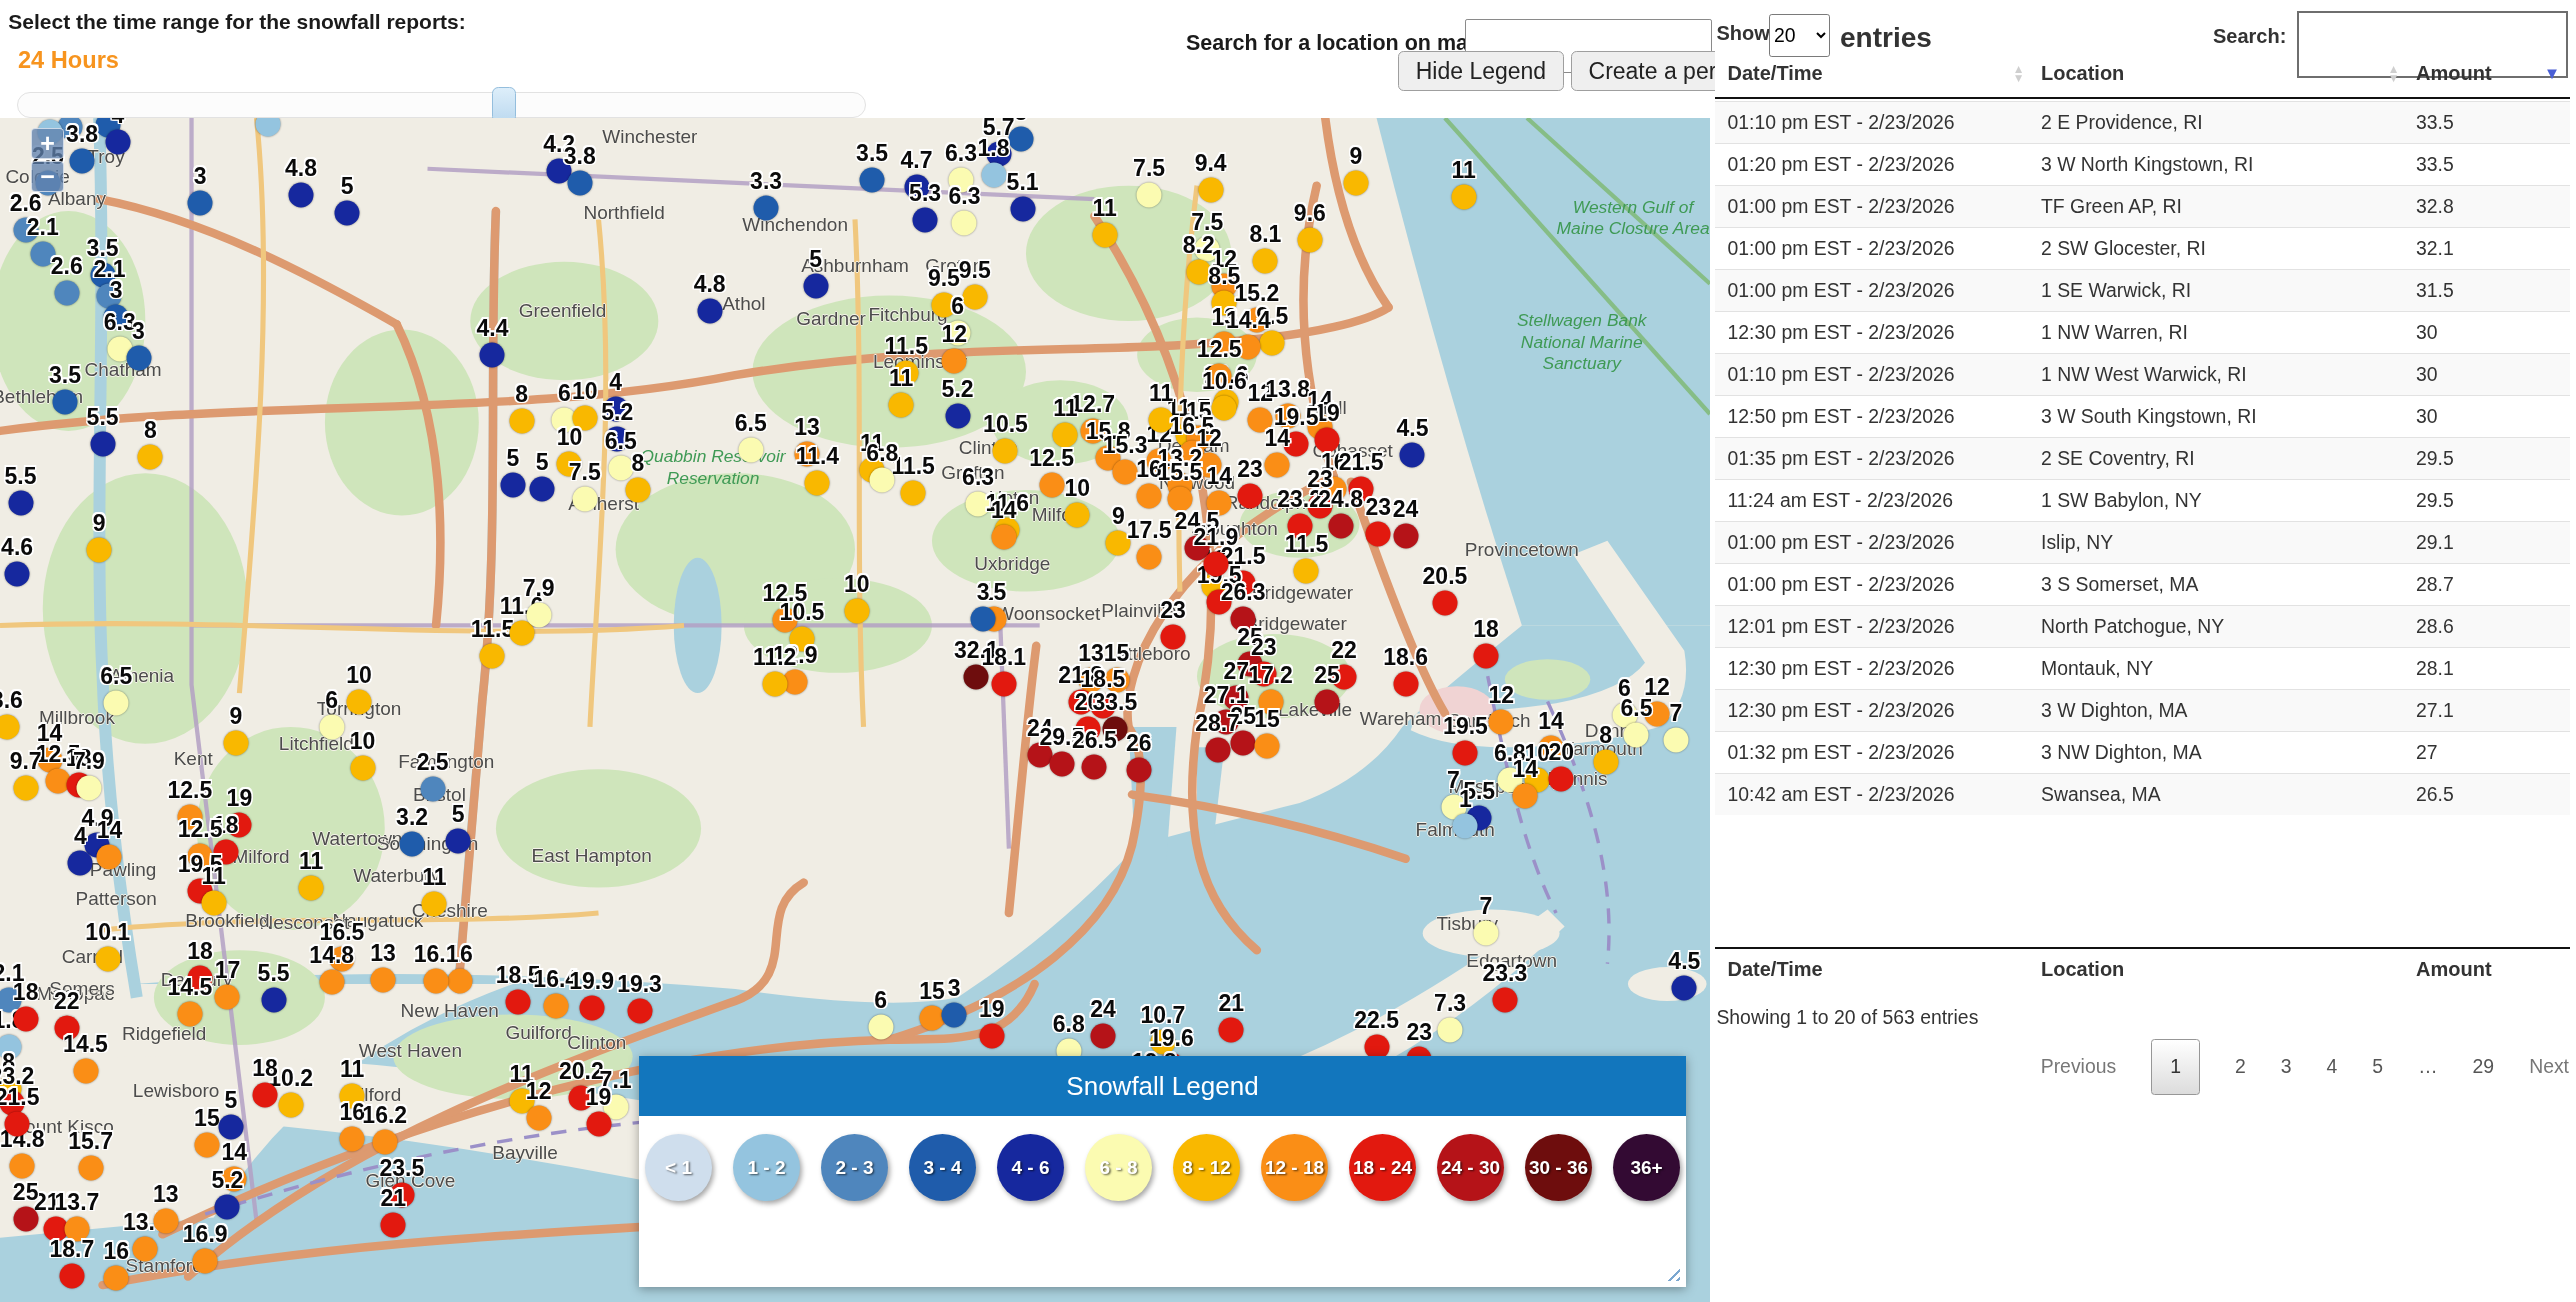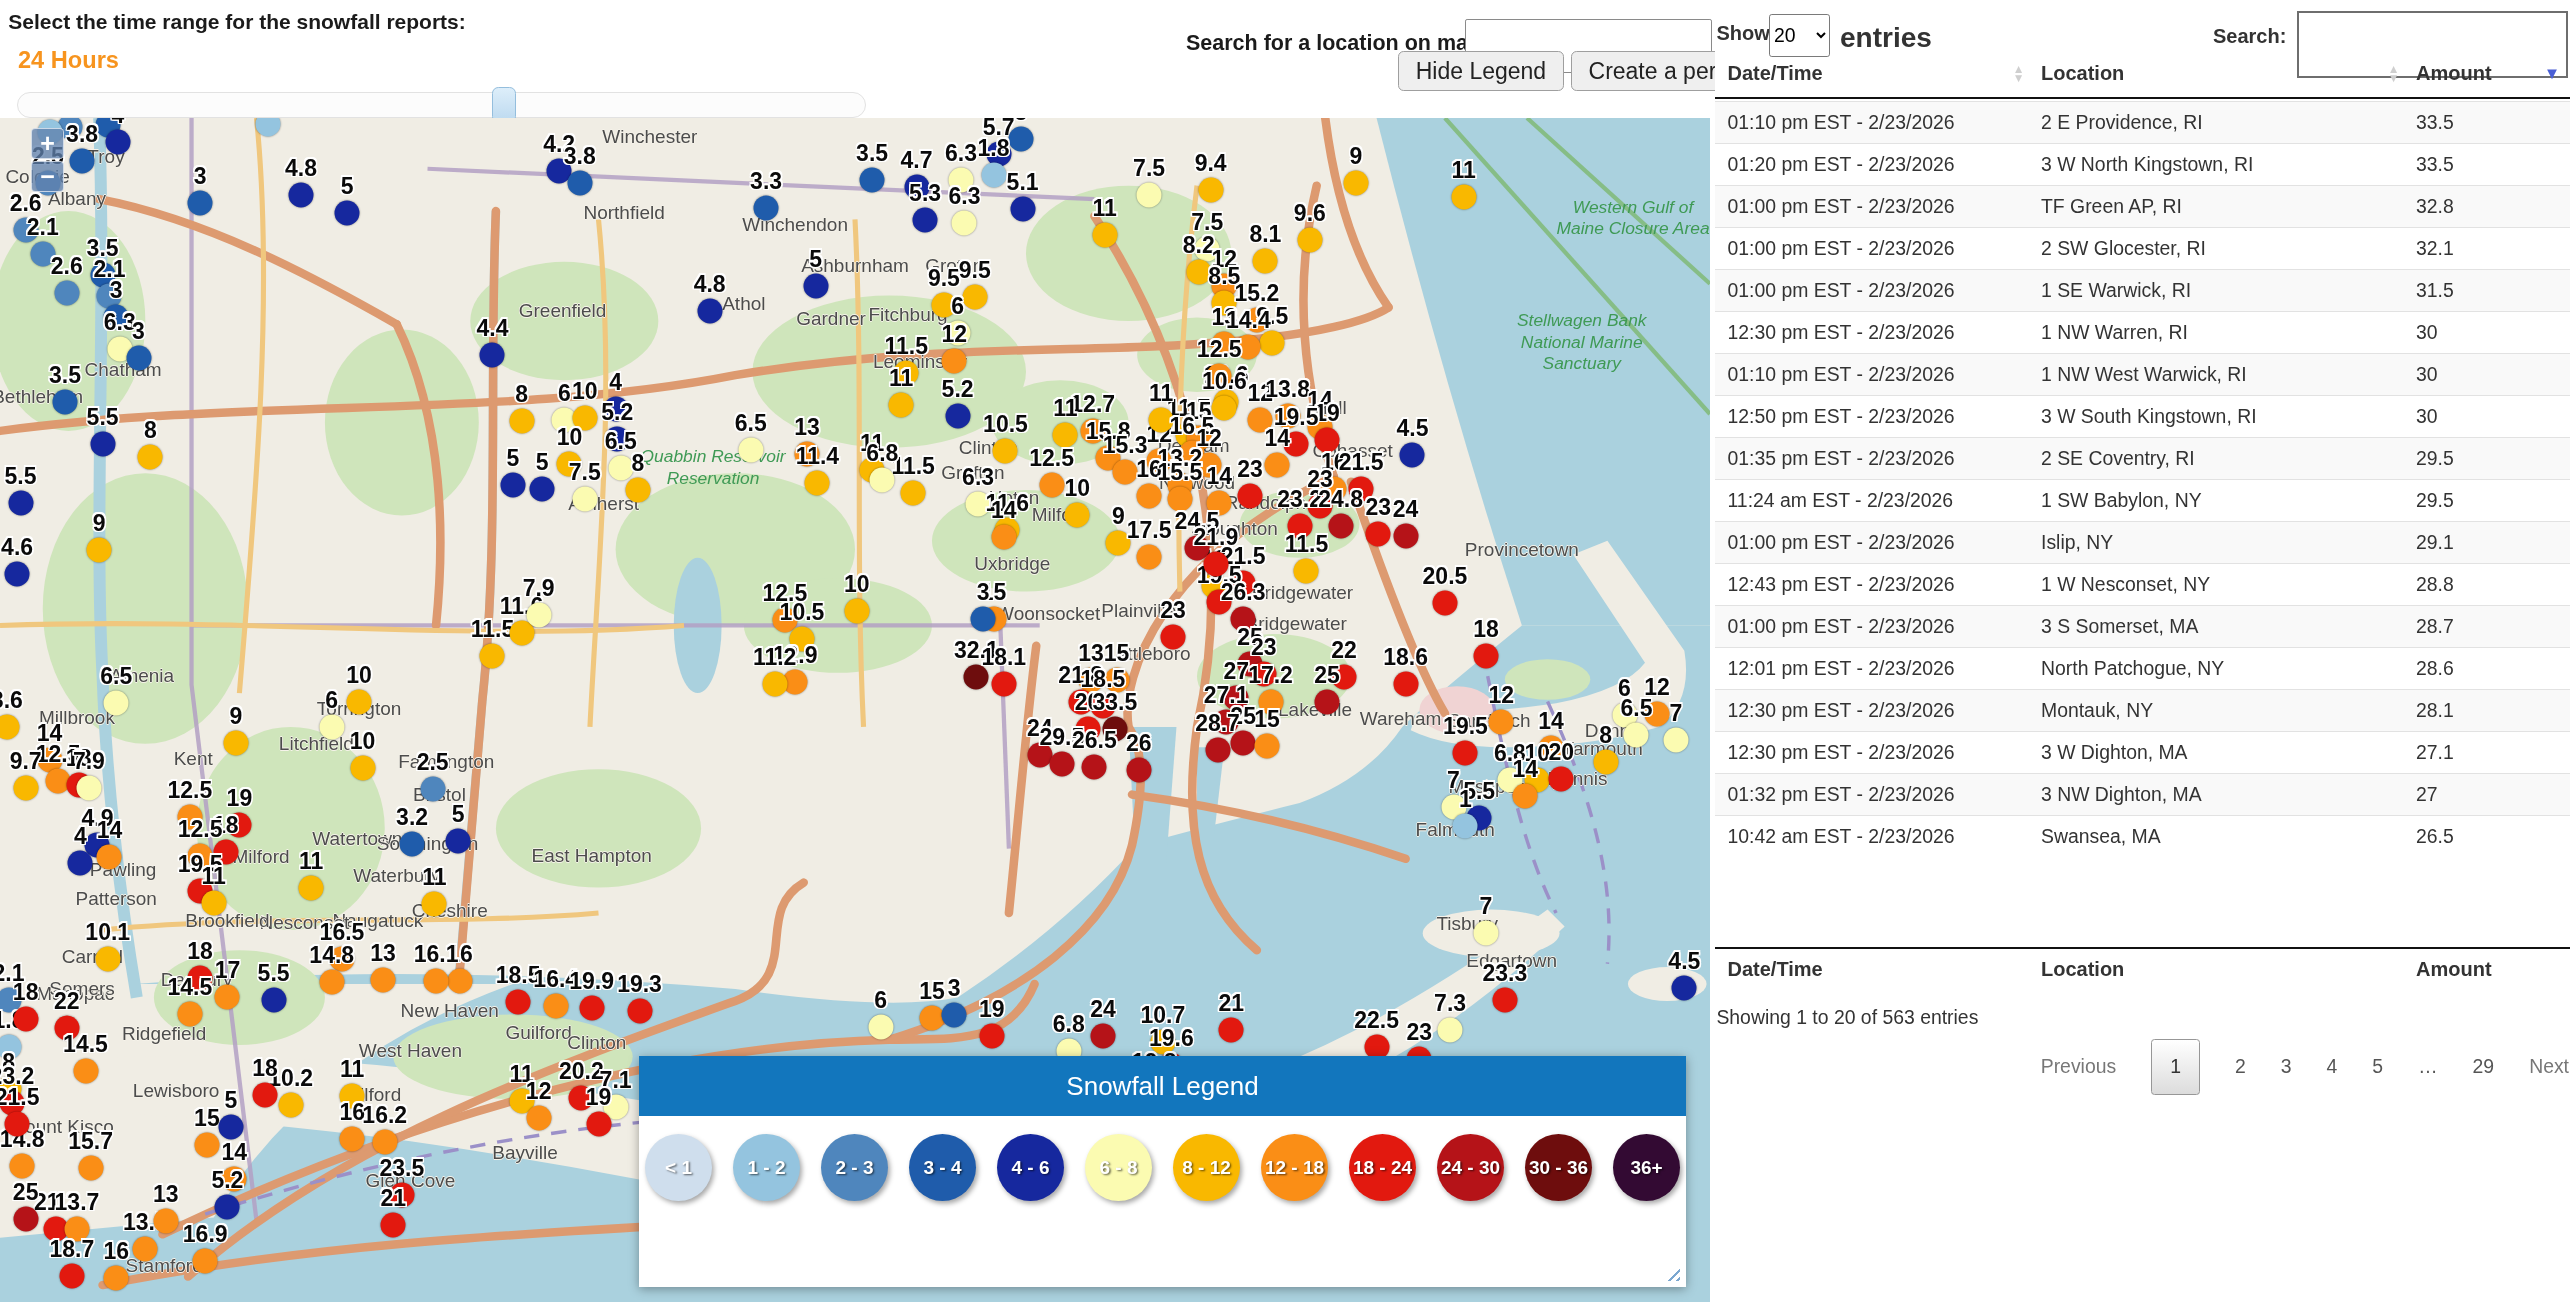--- a/index.html
+++ b/index.html
@@ -1488,25 +1488,20 @@
         <div class="c-date">11:24 am EST - 2/23/2026</div>
         <div class="c-loc">1 SW Babylon, NY</div>
         <div class="c-amt">29.5</div>
       </div>
       <div class="trow">
         <div class="c-date">01:00 pm EST - 2/23/2026</div>
         <div class="c-loc">Islip, NY</div>
         <div class="c-amt">29.1</div>
       </div>
       <div class="trow">
-        <div class="c-date">12:43 pm EST - 2/23/2026</div>
-        <div class="c-loc">1 W Nesconset, NY</div>
-        <div class="c-amt">28.8</div>
-      </div>
-      <div class="trow">
         <div class="c-date">01:00 pm EST - 2/23/2026</div>
         <div class="c-loc">3 S Somerset, MA</div>
         <div class="c-amt">28.7</div>
       </div>
       <div class="trow">
         <div class="c-date">12:01 pm EST - 2/23/2026</div>
         <div class="c-loc">North Patchogue, NY</div>
         <div class="c-amt">28.6</div>
       </div>
       <div class="trow">

